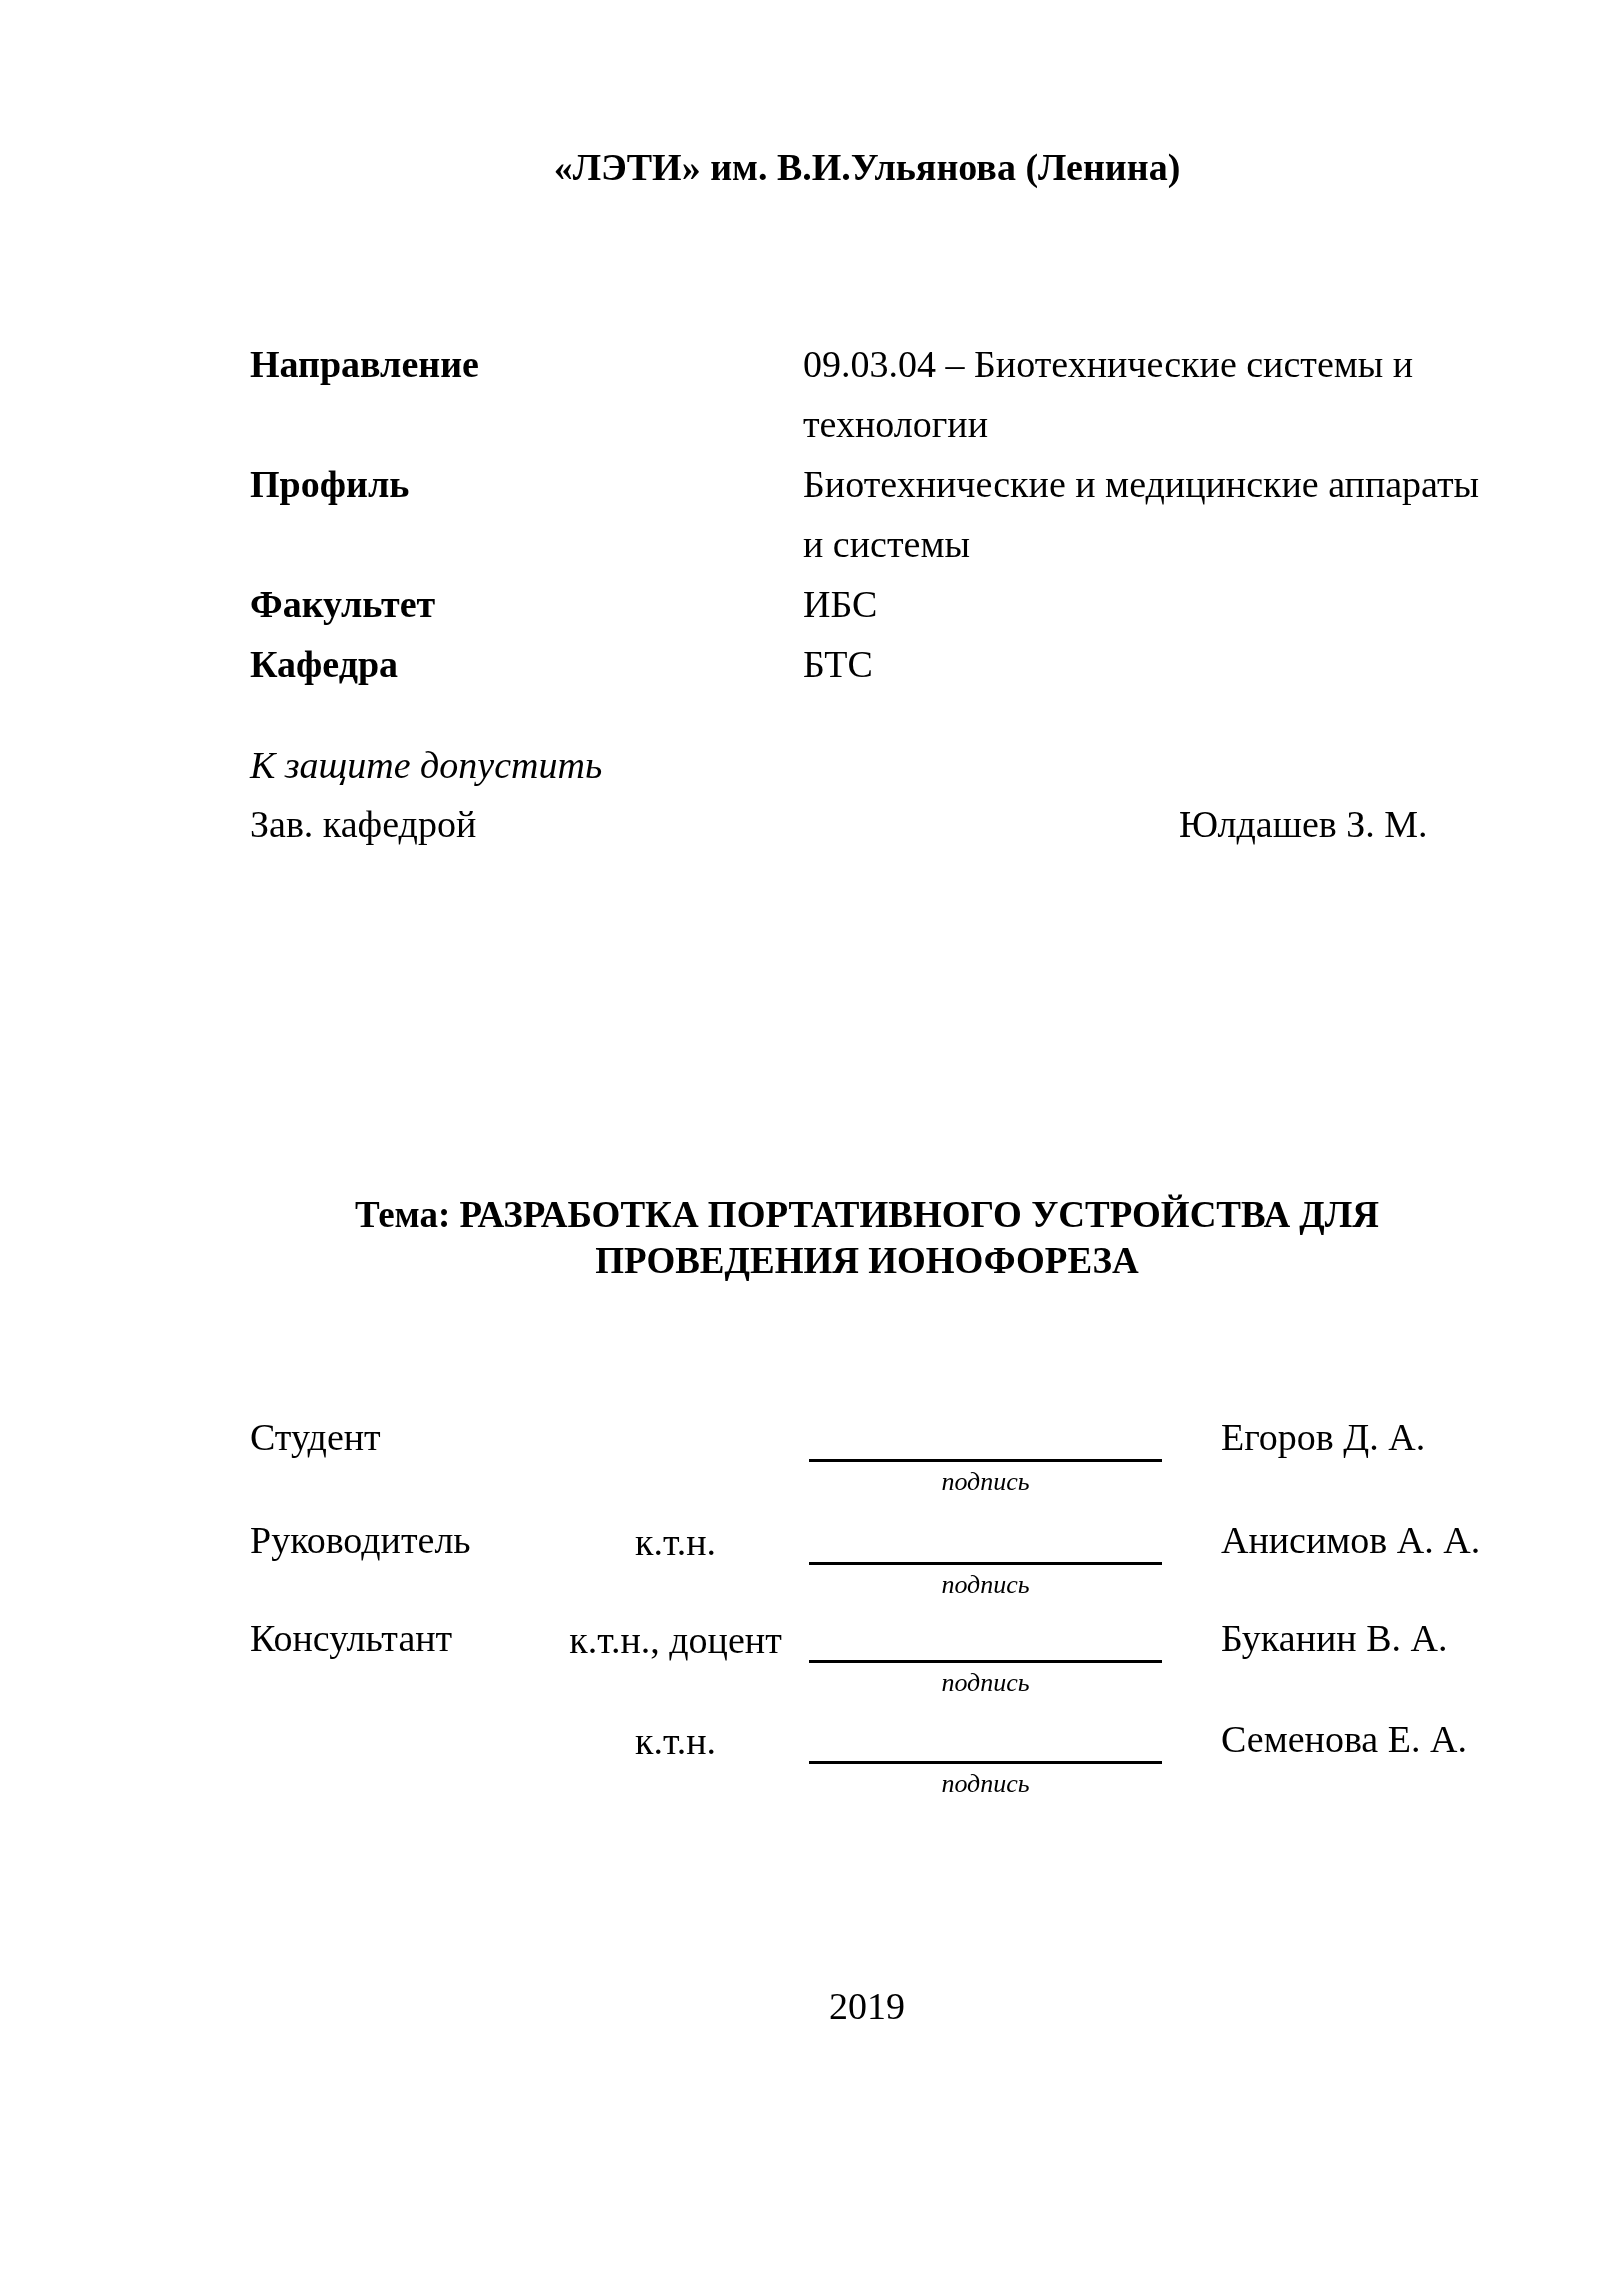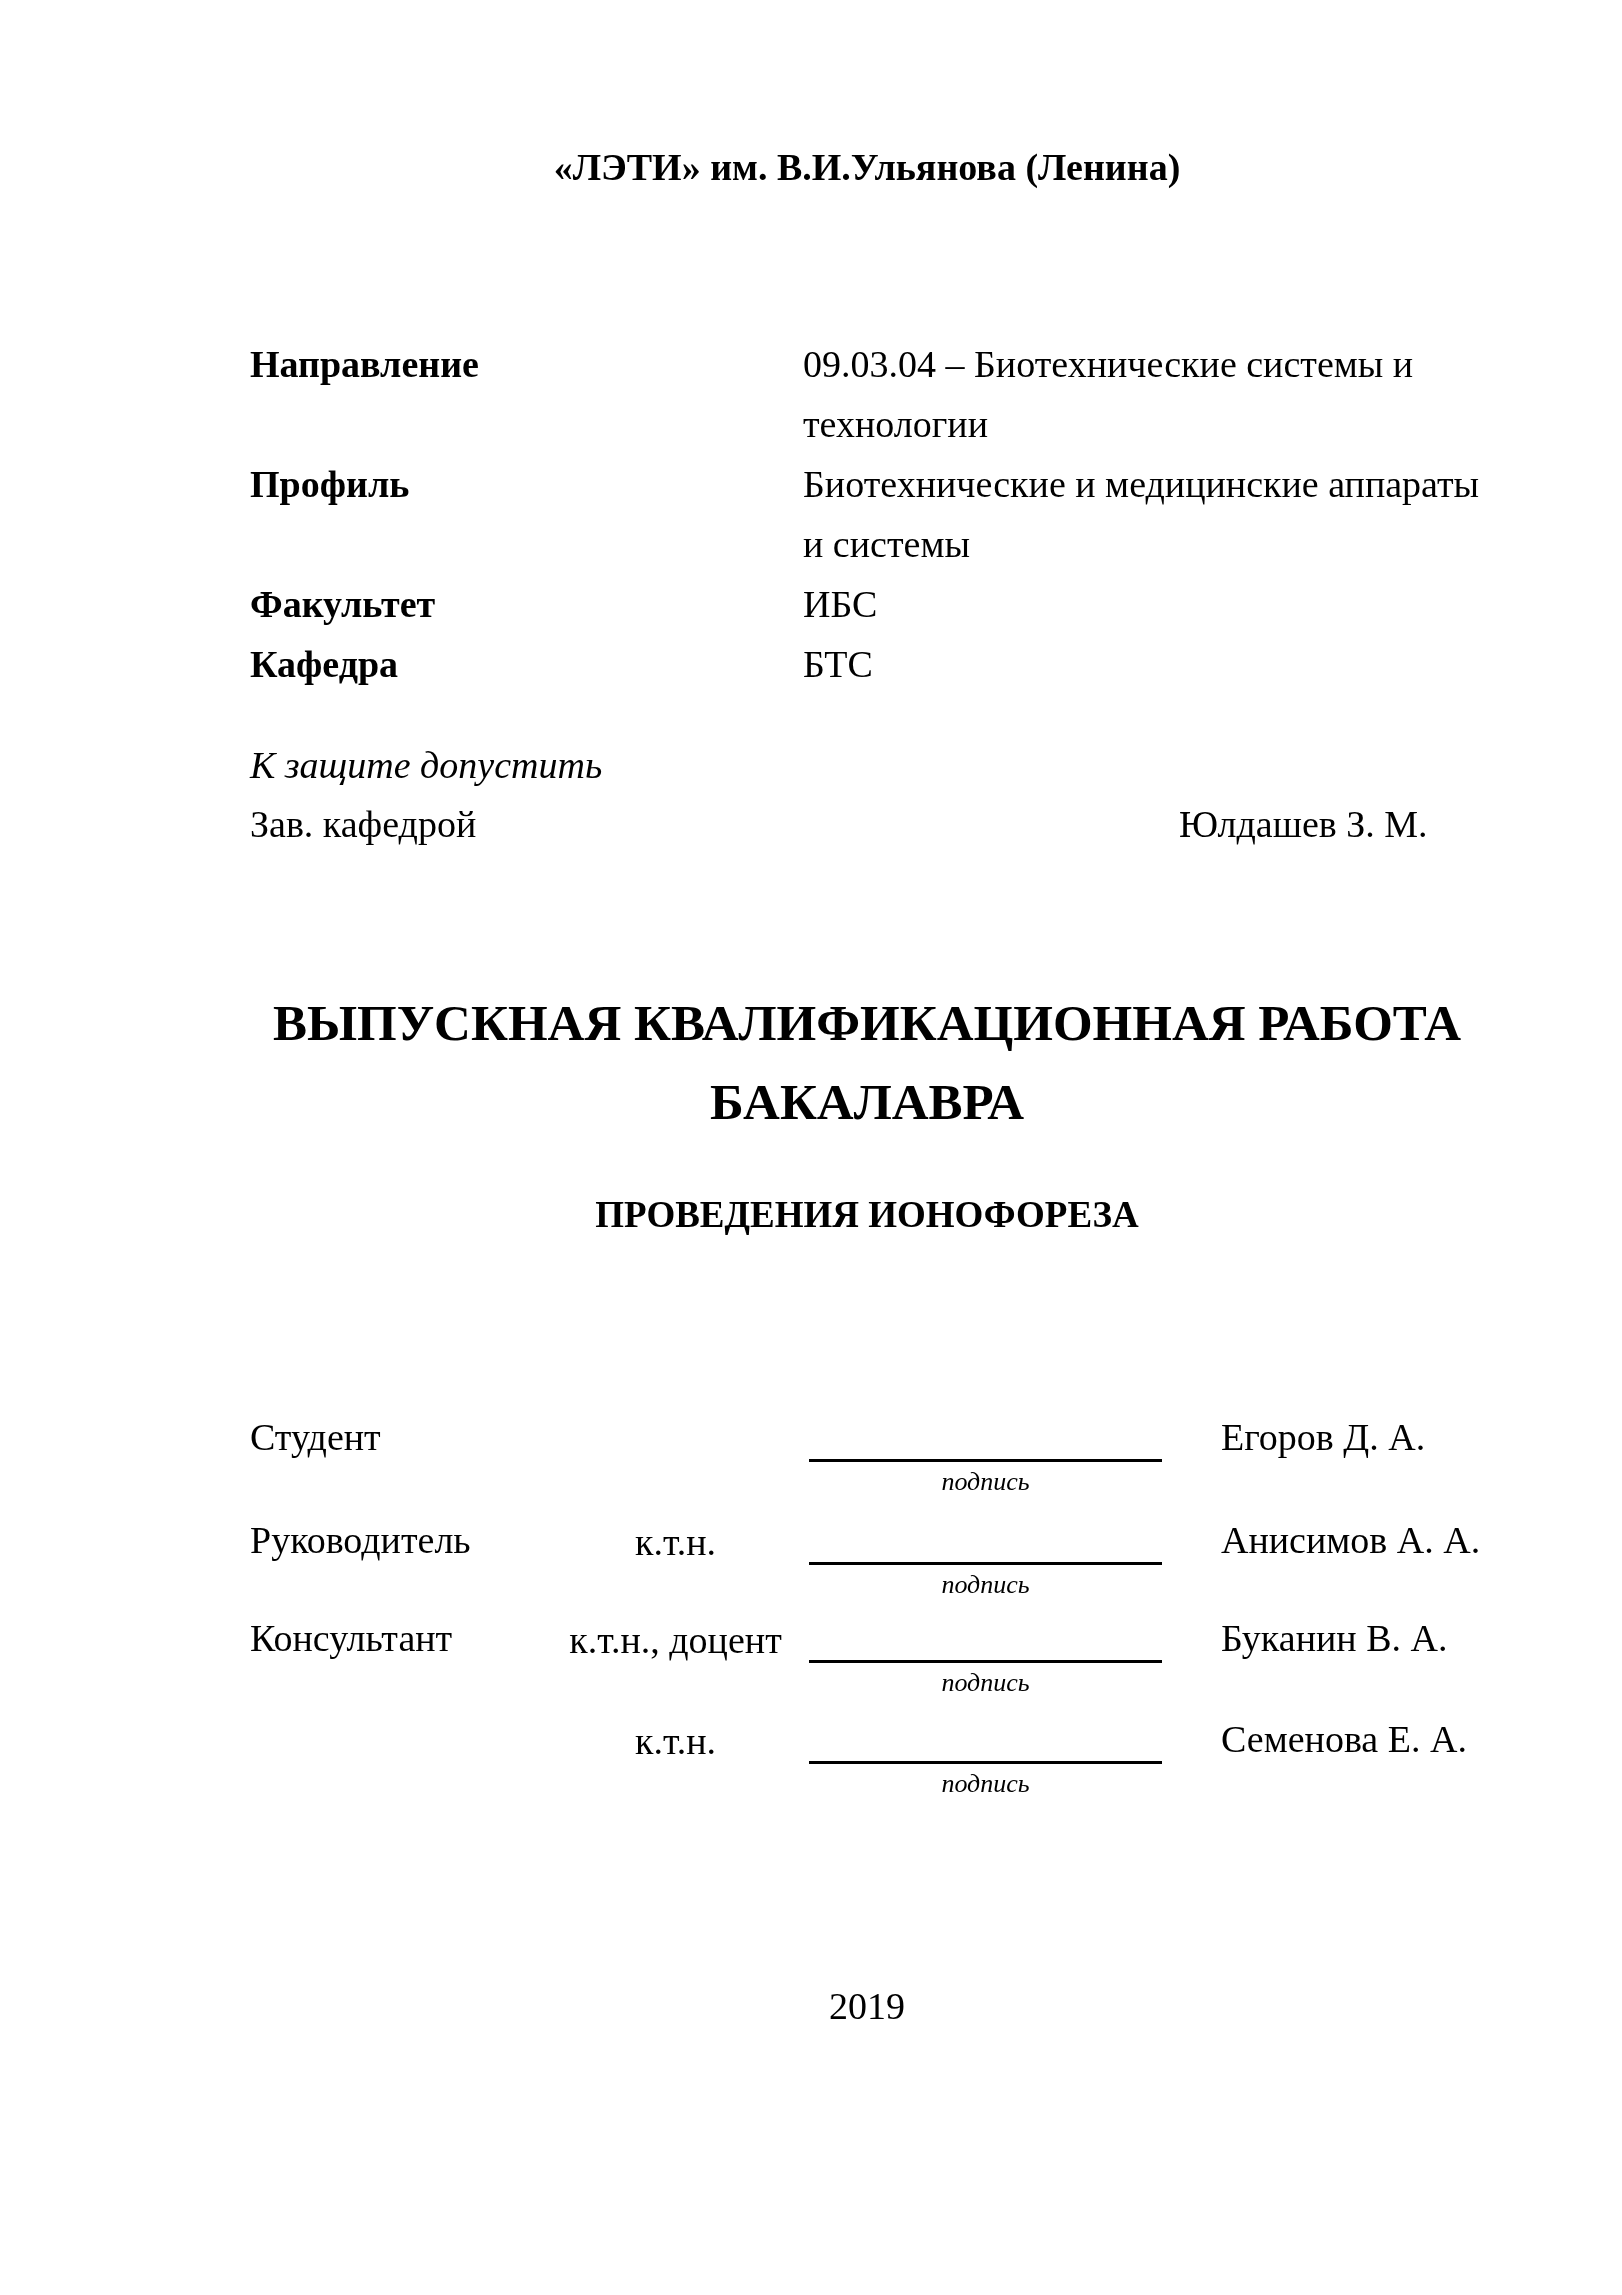--- a/index.html
+++ b/index.html
@@ -129,26 +129,23 @@
     </div>
   </div>
 
   <div class="admit-line">К защите допустить</div>
 
   <div class="head-row">
     <span class="head-label">Зав. кафедрой</span>
     <span class="head-name">Юлдашев З. М.</span>
   </div>
 
-  <div class="main-title">
-    <div>ВЫПУСКНАЯ КВАЛИФИКАЦИОННАЯ РАБОТА</div>
-    <div>БАКАЛАВРА</div>
-  </div>
 
   <div class="topic">
+    <div>Тема: РАЗРАБОТКА ПОРТАТИВНОГО УСТРОЙСТВА ДЛЯ</div>
     <div>ПРОВЕДЕНИЯ ИОНОФОРЕЗА</div>
   </div>
 
   <div class="sig-row sig-row-1">
     <span class="sig-role">Студент</span>
     <div class="sig-line"></div>
     <div class="sig-caption">подпись</div>
     <span class="sig-name">Егоров Д. А.</span>
   </div>
 

